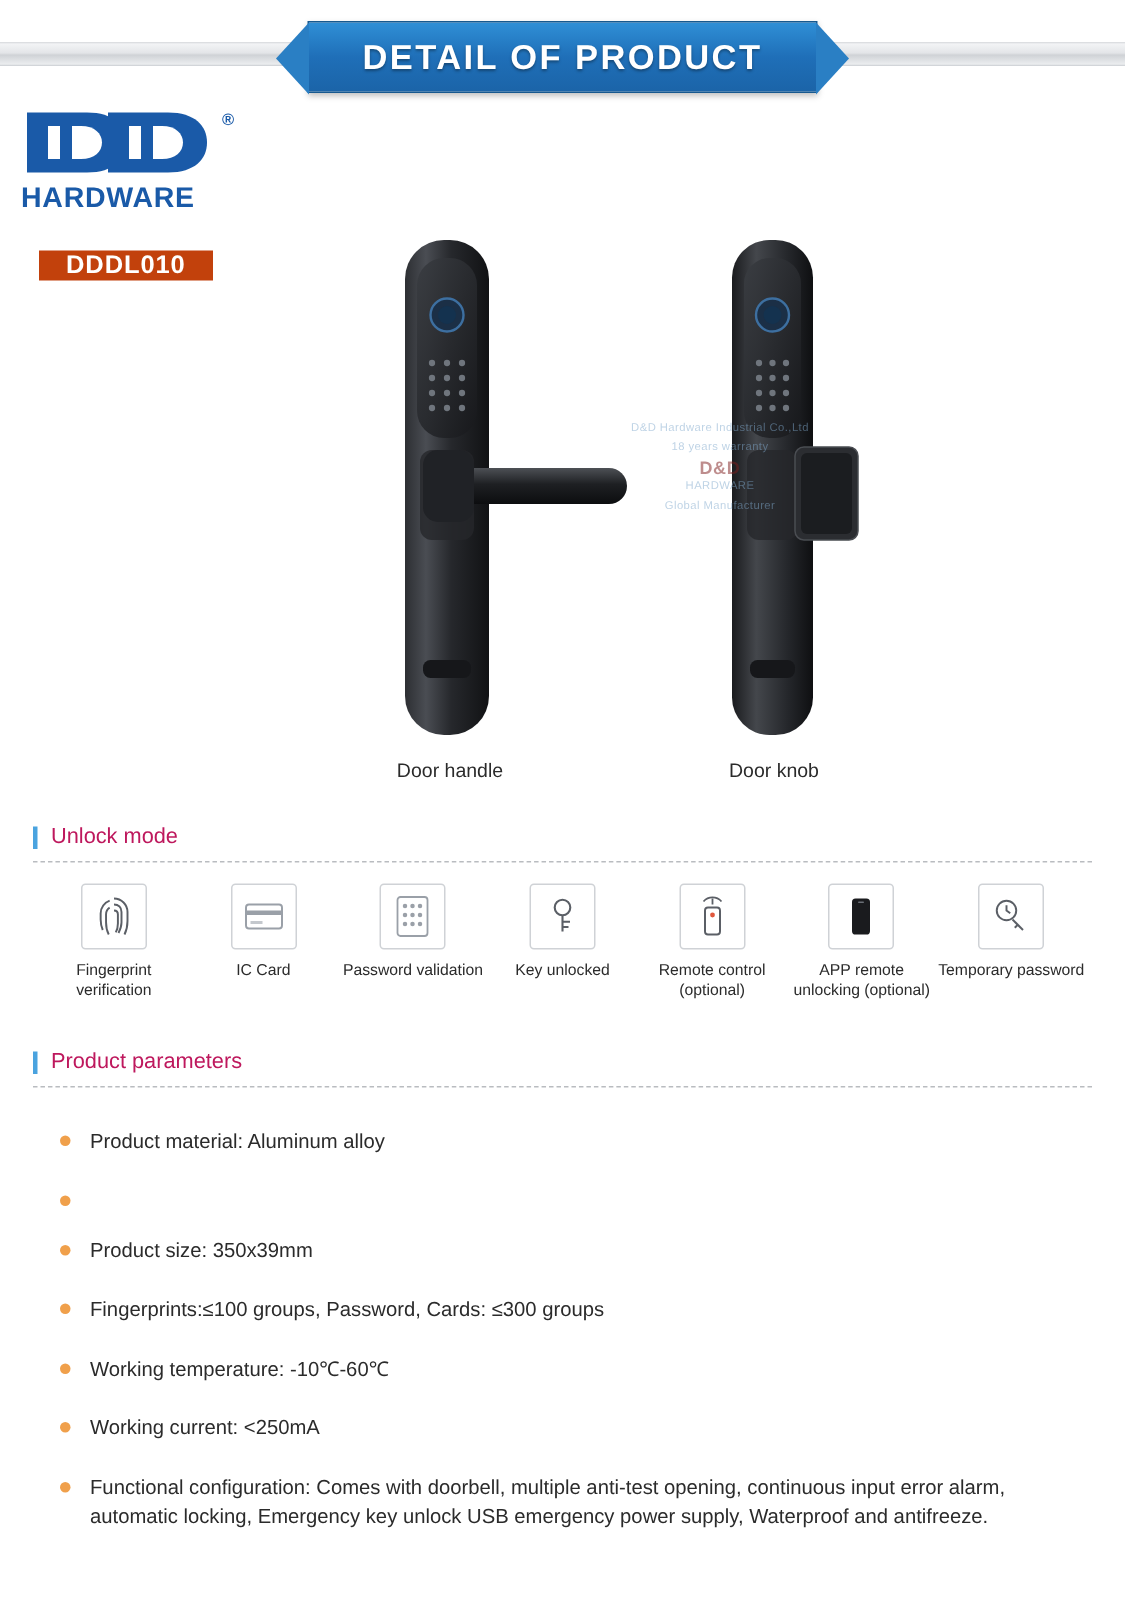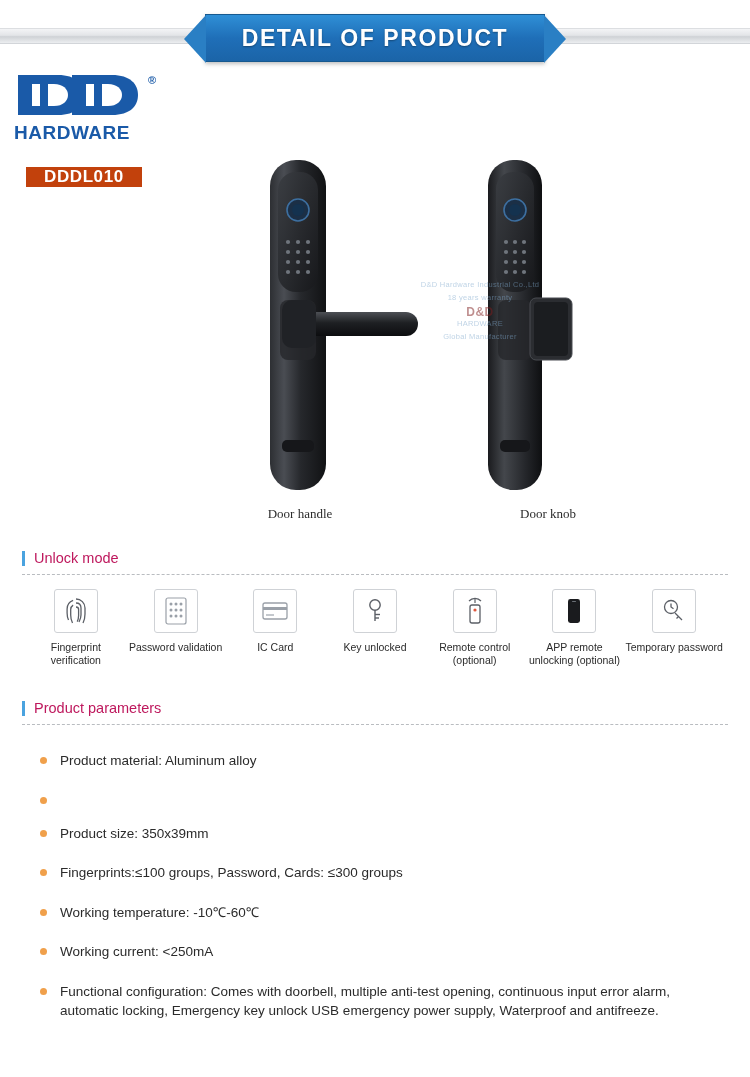--- a/index.html
+++ b/index.html
@@ -72,24 +72,24 @@
   .product-area { position: absolute; top: 150px; left: 230px; width: 430px; height: 390px; }
 
   .watermark {
     position: absolute; top: 272px; left: 392px; width: 180px; height: 110px;
     opacity: 0.5;
   }
   .wm-text { font-size: 7.5px; color: #7fa8cc; text-align: center; letter-spacing: .3px; }
   .wm-big { font-size: 12px; font-weight: bold; color: #7f1d1d; letter-spacing: .5px; }
 
   .caption {
-    position: absolute; font-size: 13px; color: #2b2b2b; text-align: center; font-family: Liberation Serif, serif;
+    position: absolute; font-size: 13px; color: #2b2b2b; text-align: center;
   }
   .caption.handle { top: 506px; left: 240px; width: 120px; }
-  .caption.knob { top: 506px; left: 456px; width: 120px; text-align: right; }
+  .caption.knob { top: 506px; left: 456px; width: 120px; }
 
   
   .section { position: absolute; left: 22px; width: 706px; }
   .sec-title-row { display: flex; align-items: center; }
   .sec-tick {
     width: 3px; height: 15px; background: #4aa3df; margin-right: 9px;
   }
   .sec-title { font-size: 14.5px; color: #be185d; }
   .dashline {
     margin-top: 8px; border-top: 1px dashed #b9bcc0; width: 100%;
@@ -265,51 +265,51 @@
             <path d="M13 11c1.6 0 2.6 1.1 2.6 2.6v6c0 2.5-.6 4.5-1.4 6"></path>
             <path d="M9.5 27c-1.3-2.4-1.8-5-1.8-8v-5.5c0-2 1-3.5 2.4-4.4"></path>
             <path d="M5.5 24c-1-2.2-1.4-4.6-1.4-7v-4c0-4 2.6-7.3 6-8.6"></path>
           </svg>
         </div>
         <div class="mode-label">Fingerprint verification</div>
       </div>
 
       <div class="mode">
         <div class="mode-icon">
+          <svg width="30" height="24" viewBox="0 0 30 24">
+            <rect x="3" y="4" width="24" height="16" rx="2" fill="none" stroke="#9aa0a8" stroke-width="1.3"></rect>
+            <rect x="3" y="8" width="24" height="3" fill="#9aa0a8"></rect>
+            <rect x="6" y="15" width="8" height="2" fill="#c4c8cd"></rect>
+          </svg>
+        </div>
+        <div class="mode-label">IC Card</div>
+      </div>
+
+      <div class="mode">
+        <div class="mode-icon">
           <svg width="26" height="30" viewBox="0 0 26 30">
             <rect x="3" y="2" width="20" height="26" rx="2" fill="none" stroke="#9aa0a8" stroke-width="1.2"></rect>
             <g fill="#9aa0a8">
               <circle cx="8" cy="8" r="1.5"></circle>
                 <circle cx="13" cy="8" r="1.5"></circle>
                 <circle cx="18" cy="8" r="1.5"></circle>
               <circle cx="8" cy="14" r="1.5"></circle>
                 <circle cx="13" cy="14" r="1.5"></circle>
                 <circle cx="18" cy="14" r="1.5"></circle>
               <circle cx="8" cy="20" r="1.5"></circle>
                 <circle cx="13" cy="20" r="1.5"></circle>
                 <circle cx="18" cy="20" r="1.5"></circle>
             </g>
           </svg>
         </div>
         <div class="mode-label">Password validation</div>
       </div>
 
       <div class="mode">
         <div class="mode-icon">
-          <svg width="30" height="24" viewBox="0 0 30 24">
-            <rect x="3" y="4" width="24" height="16" rx="2" fill="none" stroke="#9aa0a8" stroke-width="1.3"></rect>
-            <rect x="3" y="8" width="24" height="3" fill="#9aa0a8"></rect>
-            <rect x="6" y="15" width="8" height="2" fill="#c4c8cd"></rect>
-          </svg>
-        </div>
-        <div class="mode-label">IC Card</div>
-      </div>
-
-      <div class="mode">
-        <div class="mode-icon">
           <svg width="26" height="28" viewBox="0 0 26 28" fill="none" stroke="#5b5f66" stroke-width="1.4">
             <circle cx="13" cy="8" r="5.2"></circle>
             <path d="M13 13.2 V24"></path>
             <path d="M13 17.5 H18"></path>
             <path d="M13 21 H17"></path>
           </svg>
         </div>
         <div class="mode-label">Key unlocked</div>
       </div>
 

